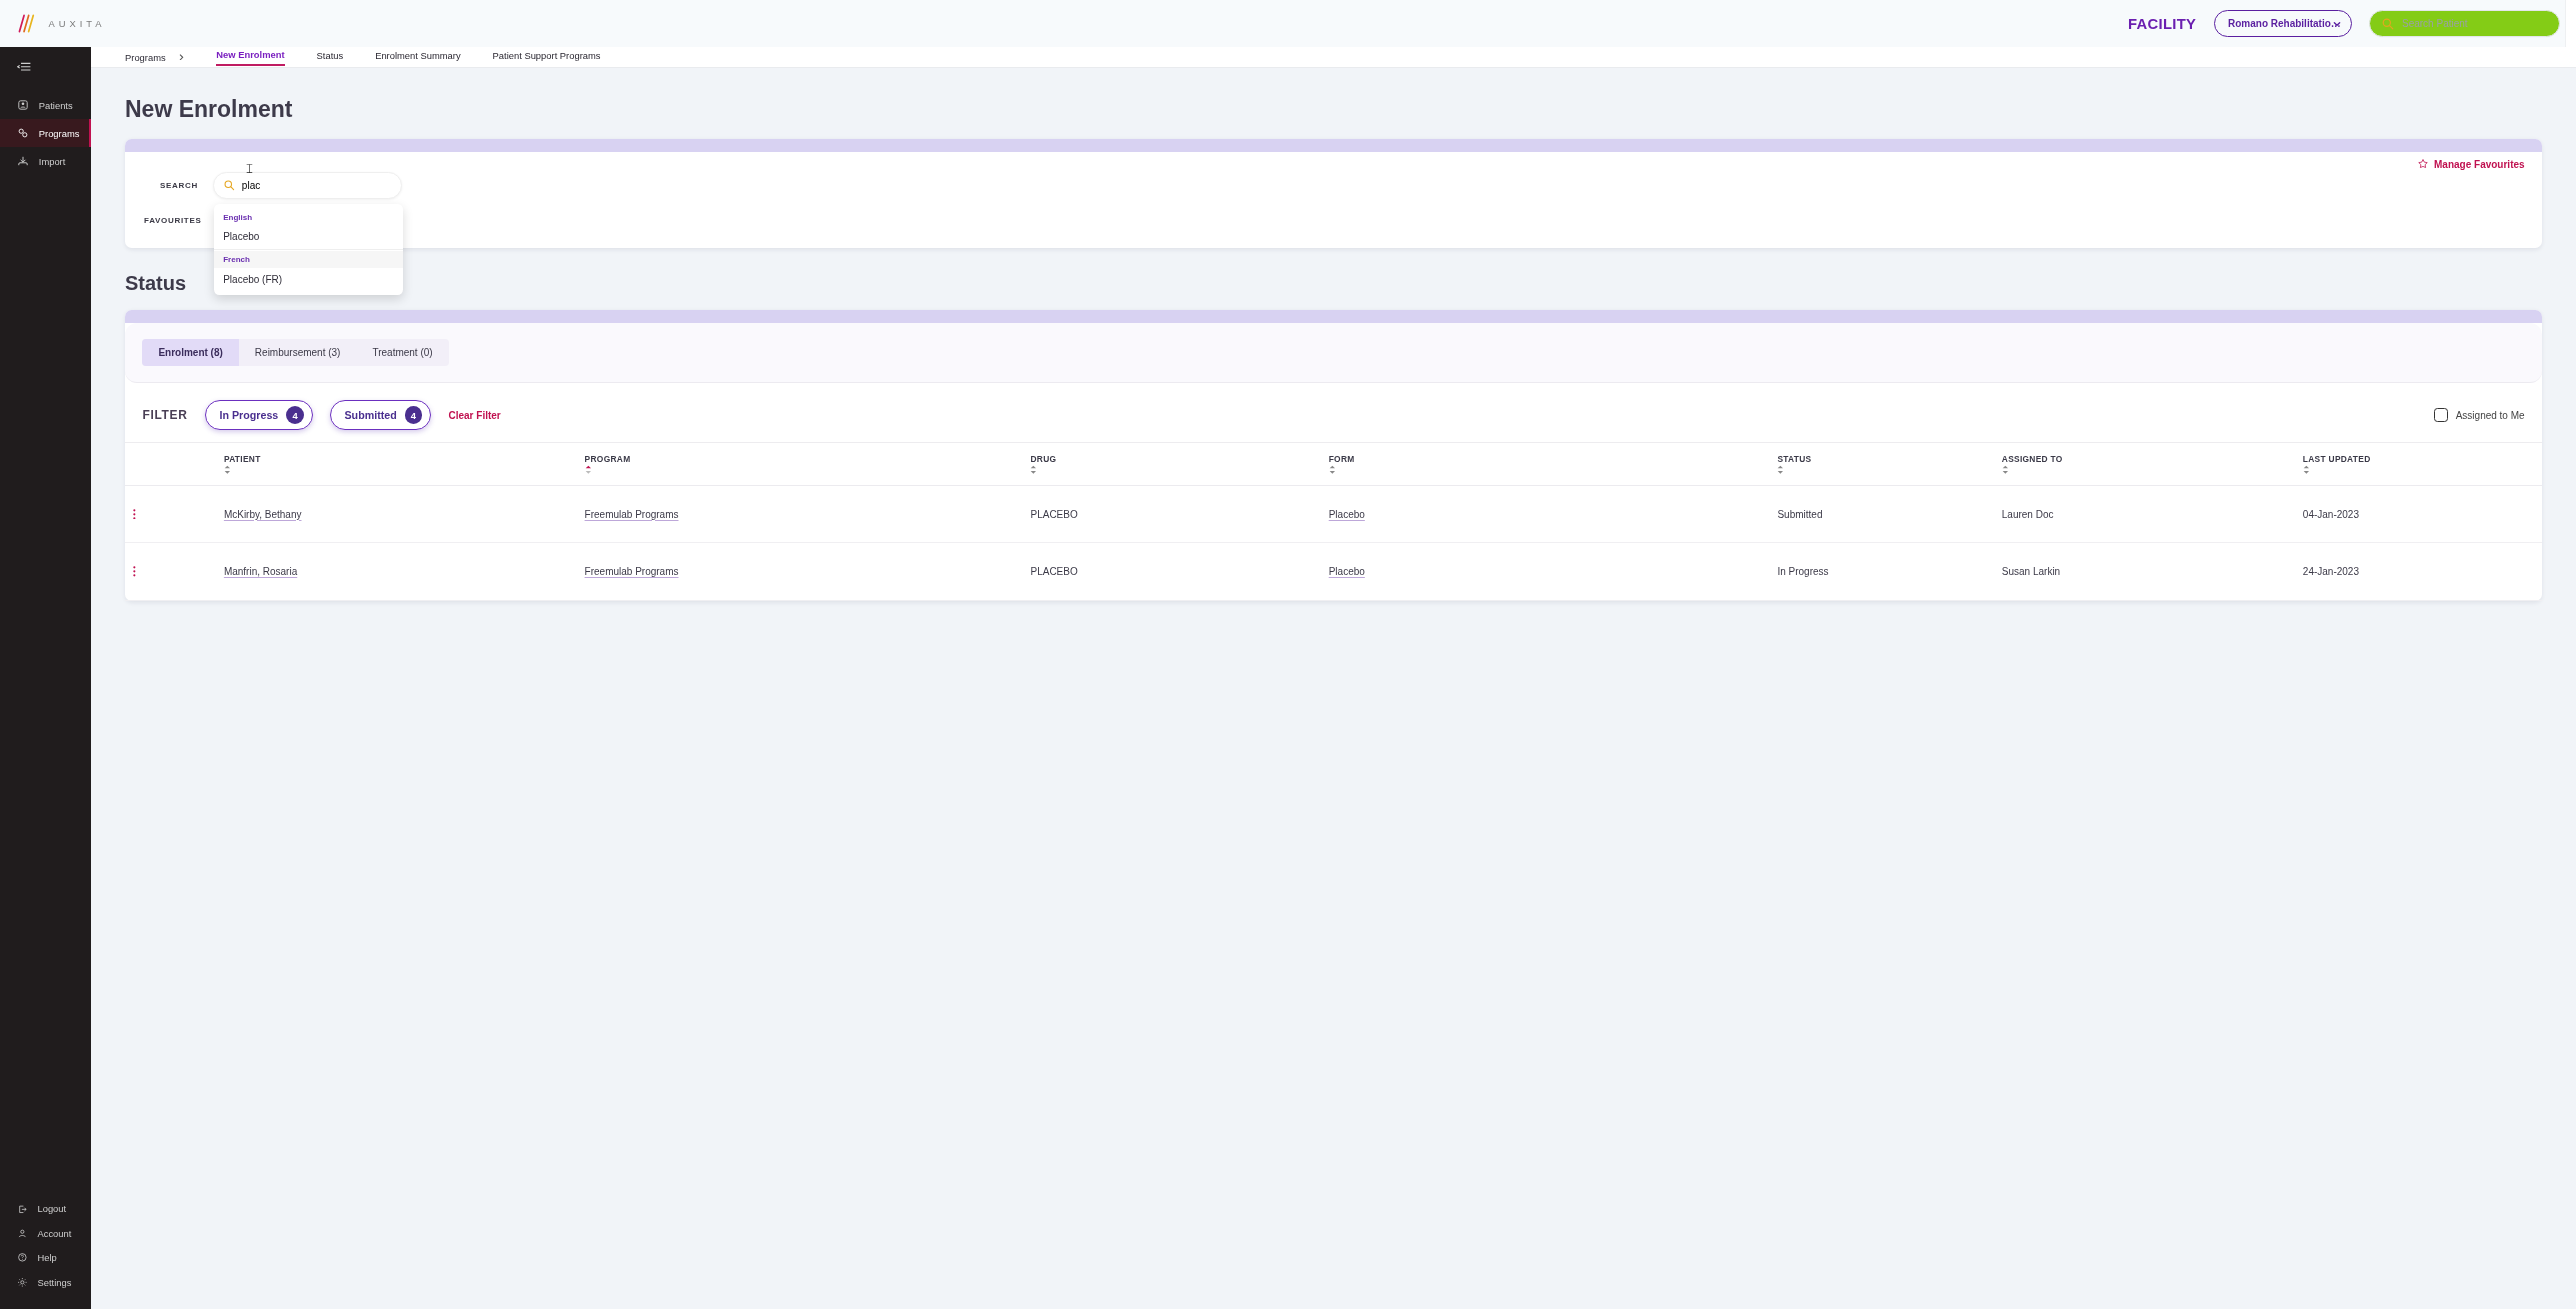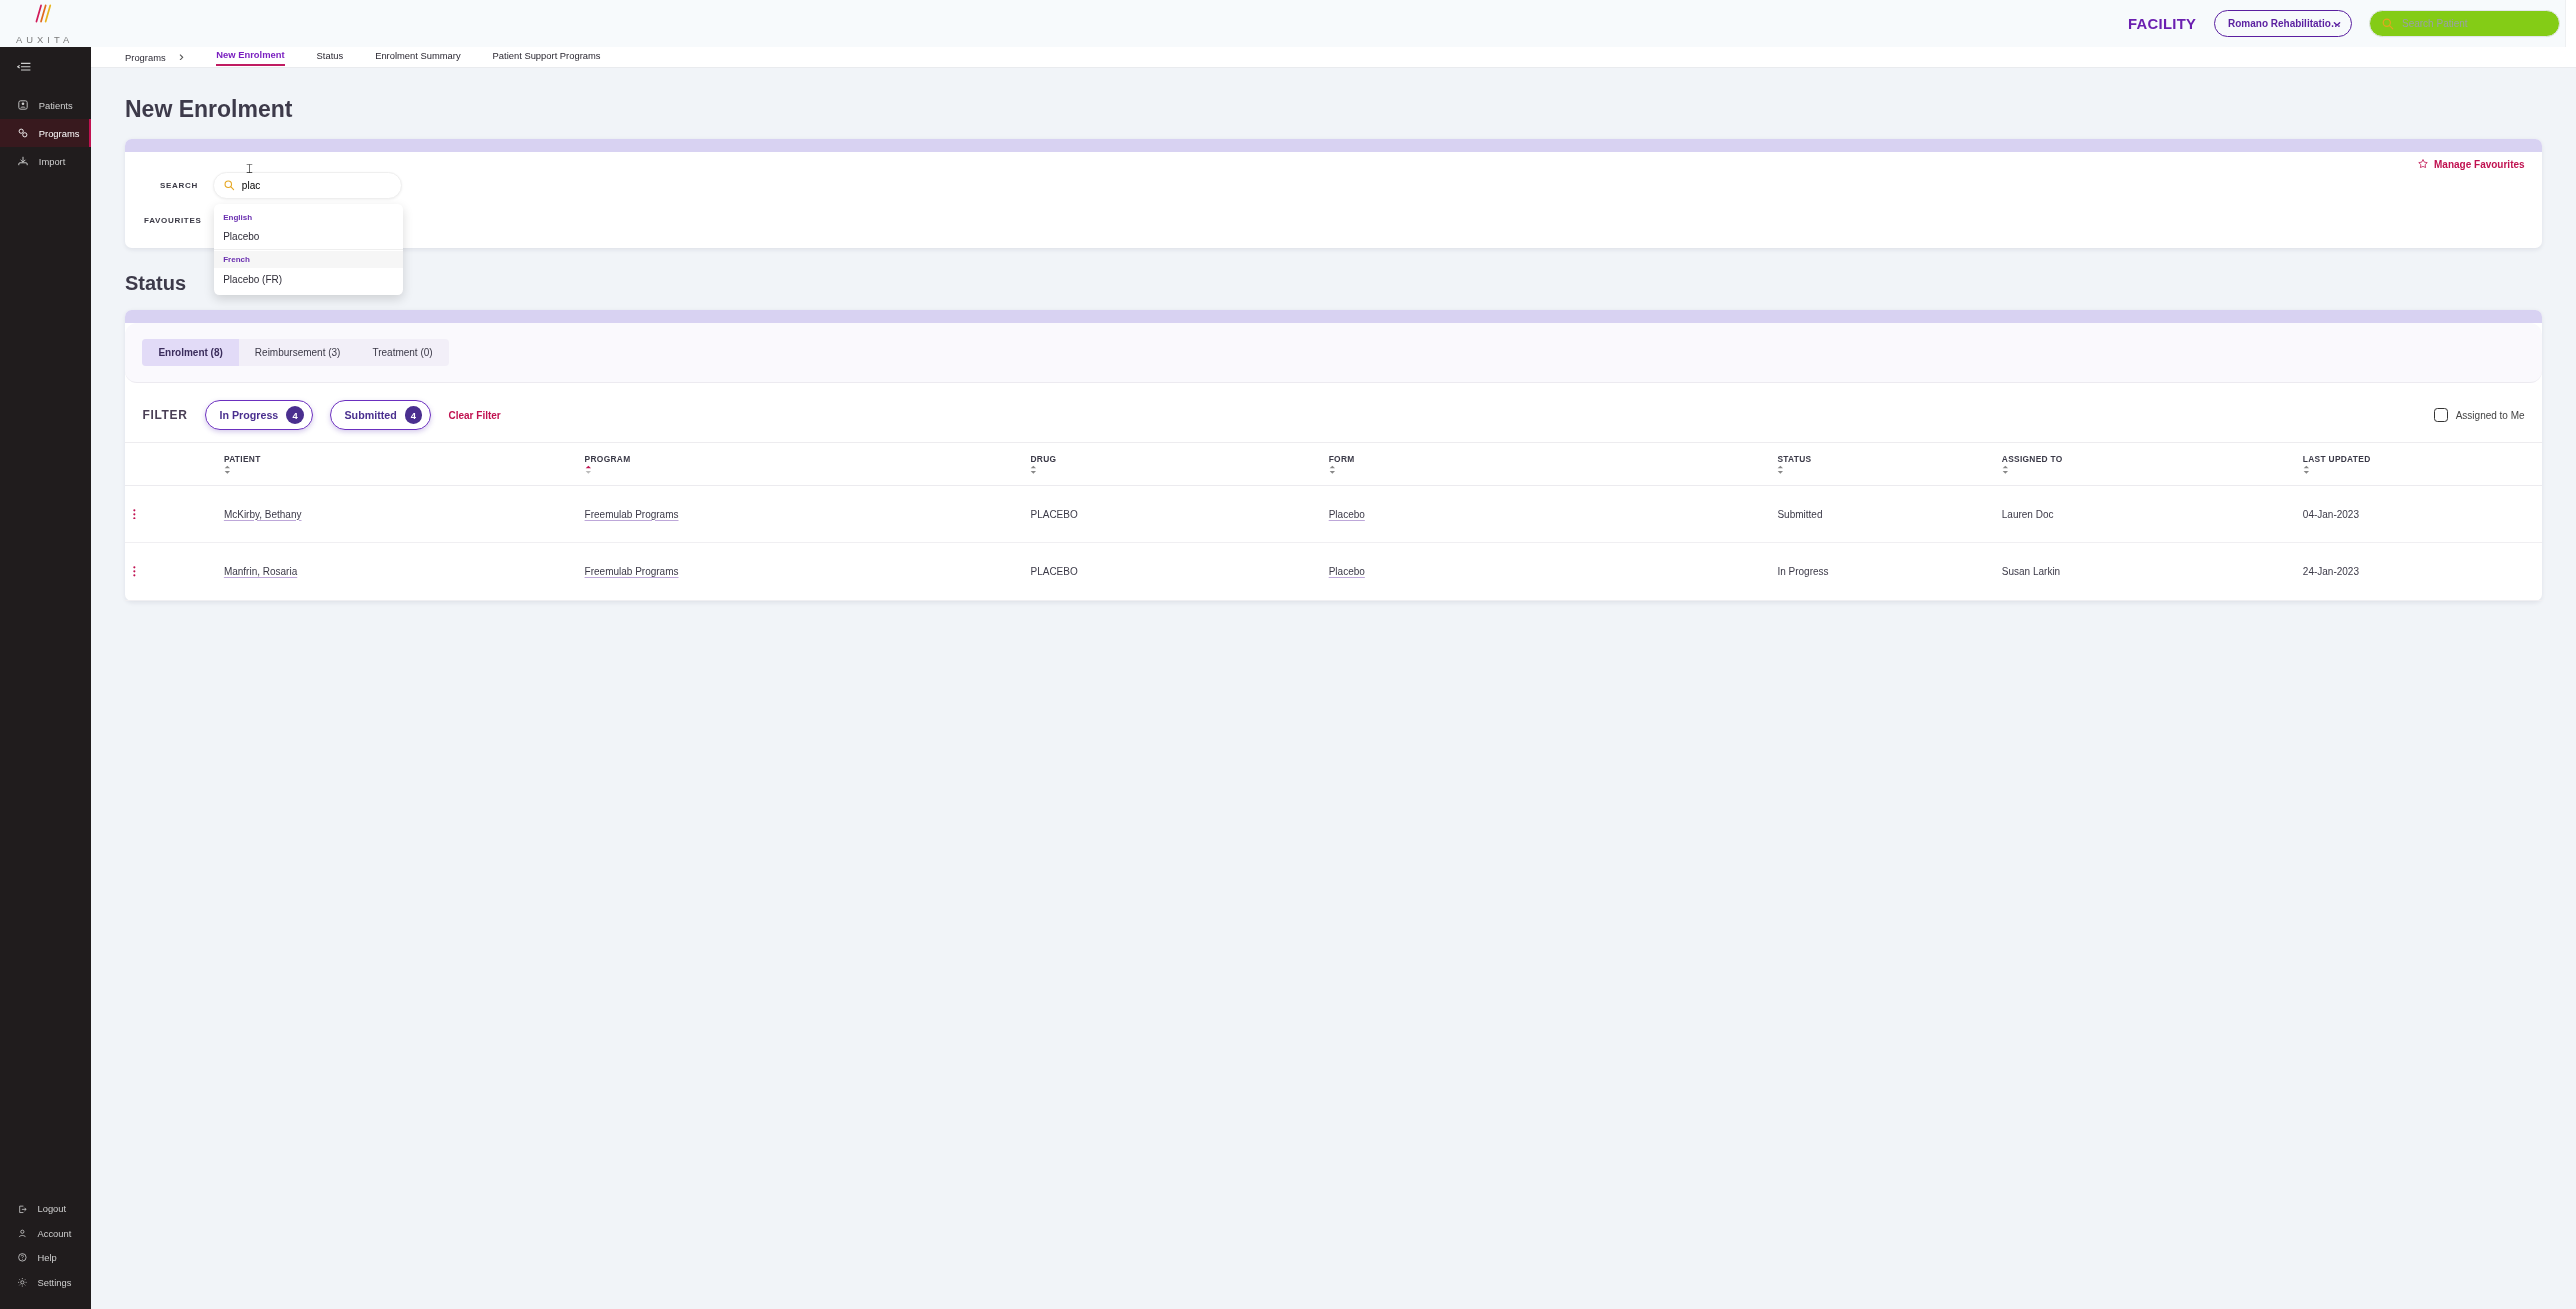--- a/index.html
+++ b/index.html
@@ -8,21 +8,21 @@
 
   
   .topbar {
     position: relative;
     height: 47px;
     background: #f7fafc;
     display: flex;
     align-items: center;
     padding: 0 16px;
   }
-  .logo-wrap { display: flex; align-items: center; gap: 9.4px; flex-direction: column; }
+  .logo-wrap { display: flex; align-items: center; gap: 9.4px; }
   .logo { width: 23px; height: 23px; }
   .brand { letter-spacing: 4px; color: #7a7a7a; font-weight: 500; font-size: 9.4px; }
 
   .top-right { margin-left: auto; display: flex; align-items: center; gap: 17.4px; }
   .facility-label { color: #6b1fb0; font-weight: 800; font-size: 14.8px; letter-spacing: 0.3px; }
   .facility-select {
     border: 1.3px solid #5a1fa0;
     color: #5a1fa0;
     border-radius: 670px;
     height: 27px;

